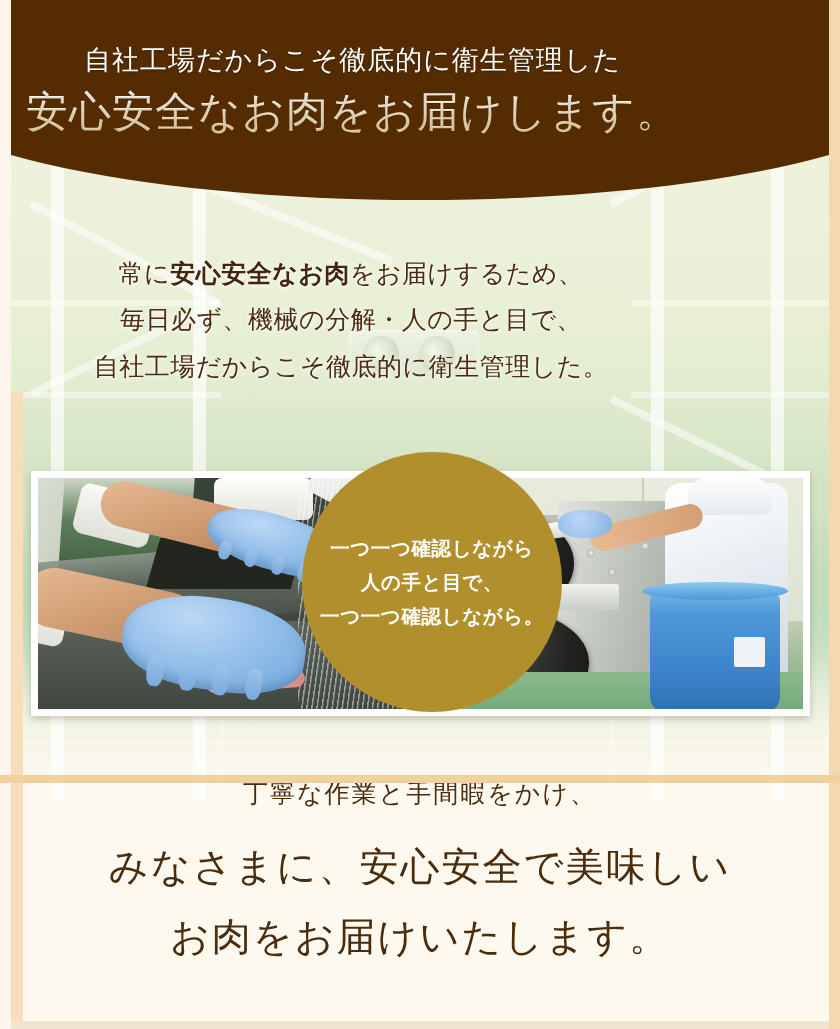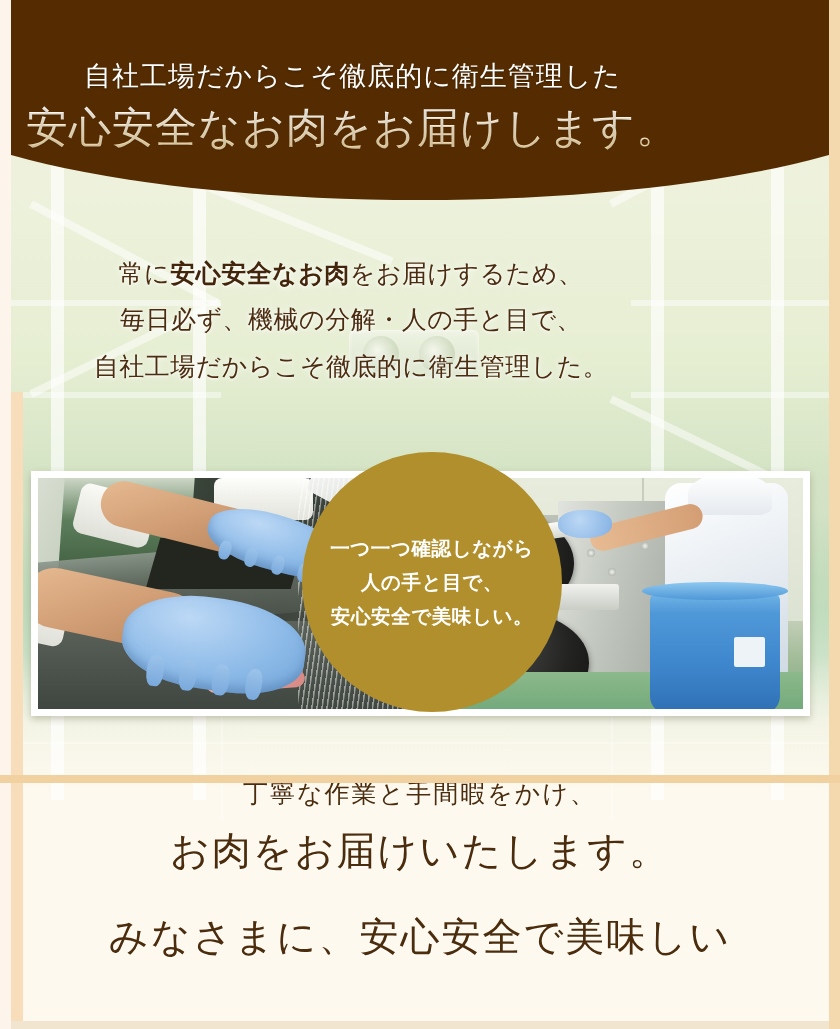--- a/index.html
+++ b/index.html
@@ -65,21 +65,21 @@
   .header-brown{
     position:absolute; left:-120px; top:-360px;
     width:1058px; height:560px;
     background:#552c02;
     border-radius:0 0 50% 50% / 0 0 22% 22%;
   }
   .header-text{
     position:absolute; left:0; top:0; width:683px;
     z-index:6; text-align:center;
     font-family:"Liberation Serif", serif;
-    padding-top:58px;
+    padding-top:42px;
   }
   .hdr-l1{
     font-size:27px; color:#ffffff; letter-spacing:1px;
     line-height:1.35; font-weight:400;
     text-shadow:0 1px 2px rgba(0,0,0,.35);
   }
   .hdr-l2{
     font-size:42px; line-height:1.45; letter-spacing:1px;
     font-weight:400; margin-top:4px;
     background:linear-gradient(to bottom,#ffffff 8%,#fdf4e2 35%,#f0dcb4 72%,#e6cd9c 100%);
@@ -412,28 +412,28 @@
           <div class="bucket-label"></div>
         </div>
 
       </div>
     </div>
 
     <div class="badge">
       <div class="badge-text">
         <div>一つ一つ確認しながら</div>
         <div>人の手と目で、</div>
-        <div>安心安全で美味しい。</div>
+        <div>一つ一つ確認しながら。</div>
       </div>
     </div>
 
     <div class="bottom">
       <div class="bot-l1">丁寧な作業と手間暇をかけ、</div>
+      <div class="bot-big">みなさまに、安心安全で美味しい</div>
       <div class="bot-big" style="margin-top:6px;">お肉をお届けいたします。</div>
-      <div class="bot-big">みなさまに、安心安全で美味しい</div>
     </div>
 
   </div>
 
   <div class="edge left"></div>
   <div class="edge left-band"></div>
   <div class="edge right"></div>
   <div class="edge bottom"></div>
 
 </div>

